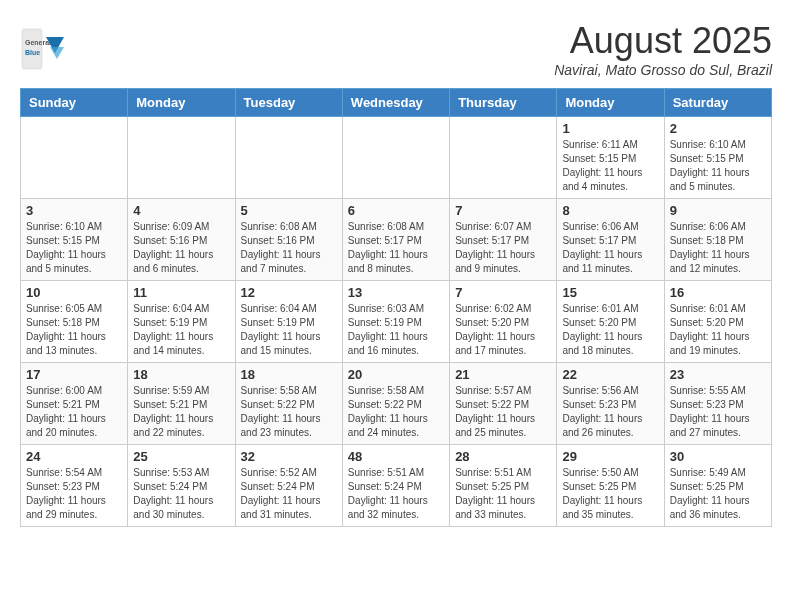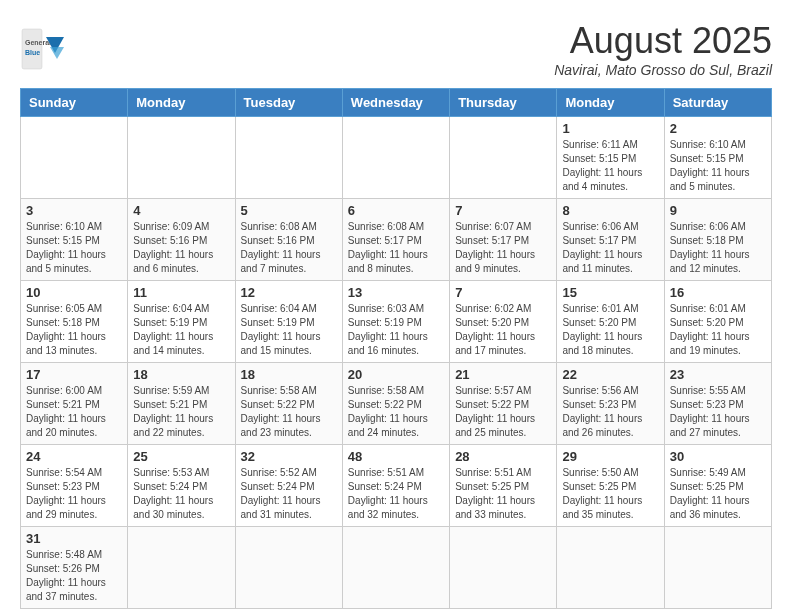--- a/index.html
+++ b/index.html
@@ -243,26 +243,14 @@
         </td>
         <td>
           <span class="day-number">29</span>
           <div class="day-info">Sunrise: 5:50 AM<br>Sunset: 5:25 PM<br>Daylight: 11 hours<br>and 35 minutes.</div>
         </td>
         <td>
           <span class="day-number">30</span>
           <div class="day-info">Sunrise: 5:49 AM<br>Sunset: 5:25 PM<br>Daylight: 11 hours<br>and 36 minutes.</div>
         </td>
       </tr>
-      <tr>
-        <td>
-          <span class="day-number">31</span>
-          <div class="day-info">Sunrise: 5:48 AM<br>Sunset: 5:26 PM<br>Daylight: 11 hours<br>and 37 minutes.</div>
-        </td>
-        <td class="empty-cell"></td>
-        <td class="empty-cell"></td>
-        <td class="empty-cell"></td>
-        <td class="empty-cell"></td>
-        <td class="empty-cell"></td>
-        <td class="empty-cell"></td>
-      </tr>
     </tbody>
 </table>
 
 </body></html>

